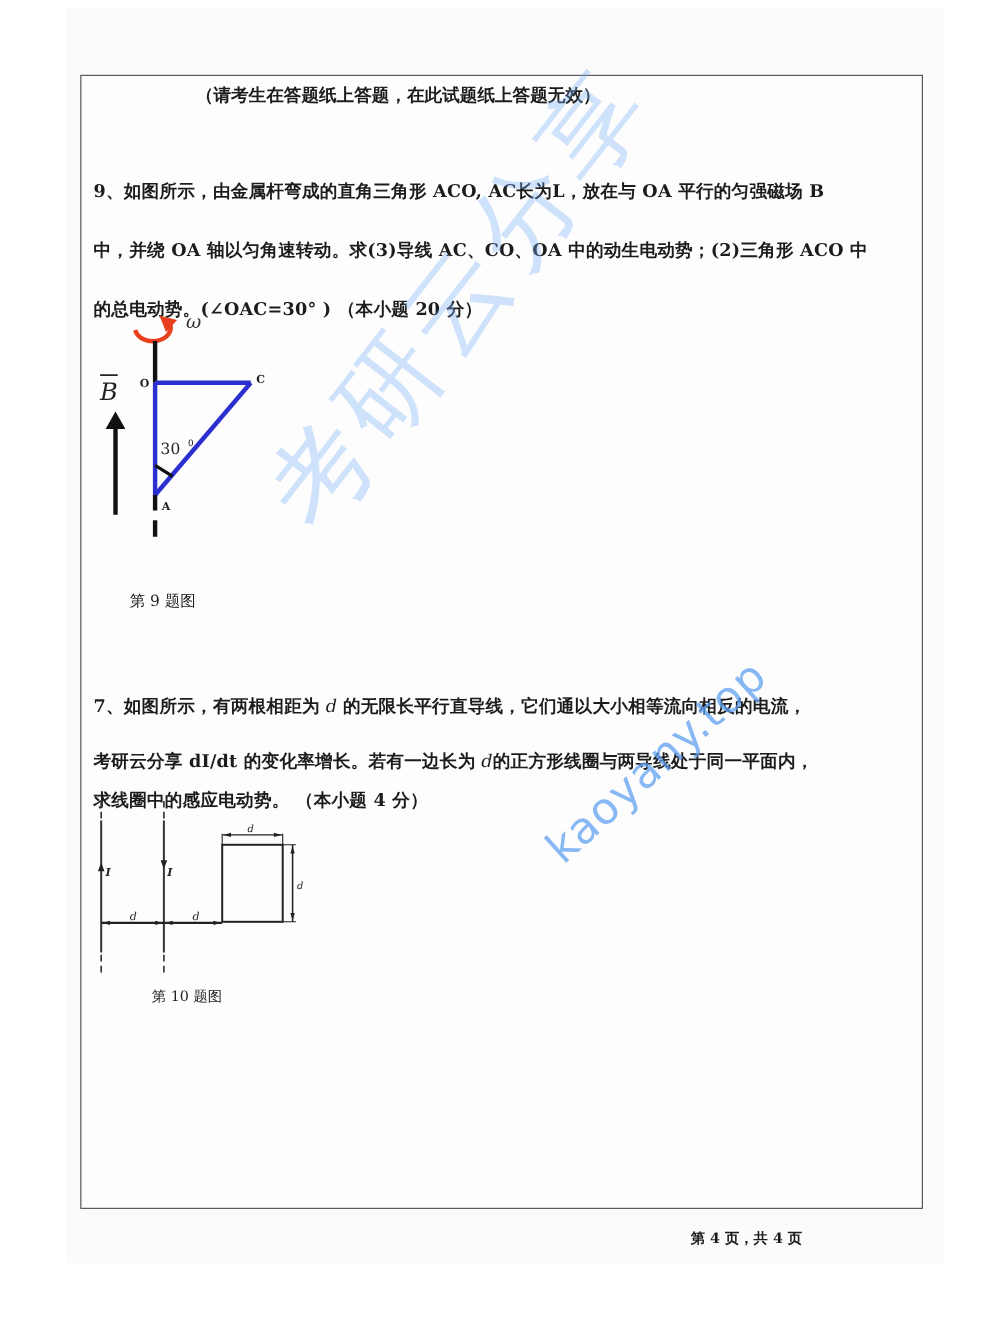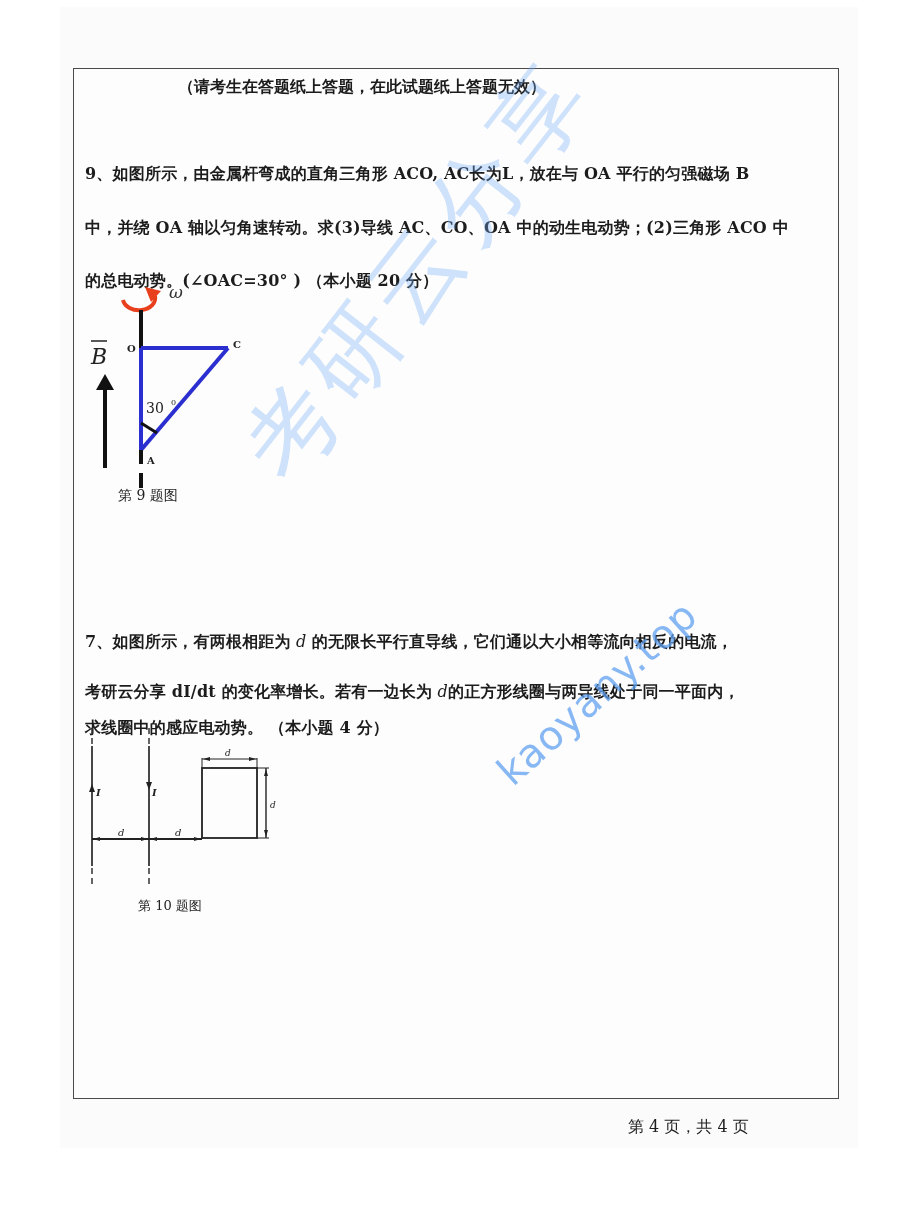--- a/index.html
+++ b/index.html
@@ -57,22 +57,22 @@
     .caption {
       position: absolute;
       font-size: 14px;
       color: #222;
       white-space: nowrap;
     }
     .footer {
       position: absolute;
       left: 628px;
       top: 1117px;
-      font-size: 16px;
-      font-weight: normal;
+      font-size: 13px;
+      font-weight: bold;
       color: #1c1c1c;
       white-space: nowrap;
     }
     .fig {
       position: absolute;
     }
     .wm-cn {
       position: absolute;
       left: 215px;
       top: 430px;
@@ -131,21 +131,21 @@
   <text x="148" y="70" font-size="10" font-weight="bold" fill="#222" font-family="DejaVu Serif, serif">C</text>
   <text x="62" y="186" font-size="10" font-weight="bold" fill="#222" font-family="DejaVu Serif, serif">A</text>
   <text x="61" y="135" font-size="14" fill="#222" font-family="DejaVu Serif, serif">30</text>
   <text x="86" y="127" font-size="8" fill="#222" font-family="DejaVu Serif, serif">0</text>
 
   <text x="6" y="86" font-size="22" font-style="italic" fill="#222" font-family="DejaVu Serif, serif">B</text>
   <line x1="6" y1="63" x2="22" y2="63" stroke="#222" stroke-width="1.5"></line>
   <line x1="20" y1="190" x2="20" y2="104" stroke="#111" stroke-width="4"></line>
   <polygon points="11,112 20,96 29,112" fill="#111"></polygon>
 </svg>
-<div class="caption" style="left:118px; top:487px;">第 9 题图</div>
+<div class="caption" style="left:118px; top:538px;">第 9 题图</div>
 
 <div class="line" style="top:592px;">
   <span>7、如图所示，有两根相距为</span><span class="ital"> <span>d</span> </span><span>的无限长平行直导线，它们通以大小相等流向相反的电流，</span>
 </div>
 <div class="line" style="top:642px;">
   <span>考研云分享 dI/dt 的变化率增长。若有一边长为</span><span class="ital"> <span>d</span></span><span>的正方形线圈与两导线处于同一平面内，</span>
 </div>
 <div class="line" style="top:678px;">求线圈中的感应电动势。 （本小题 4 分）</div>
 
 <svg class="fig" style="left:85px; top:728px;" width="200" height="162" viewBox="0 0 200 162">

